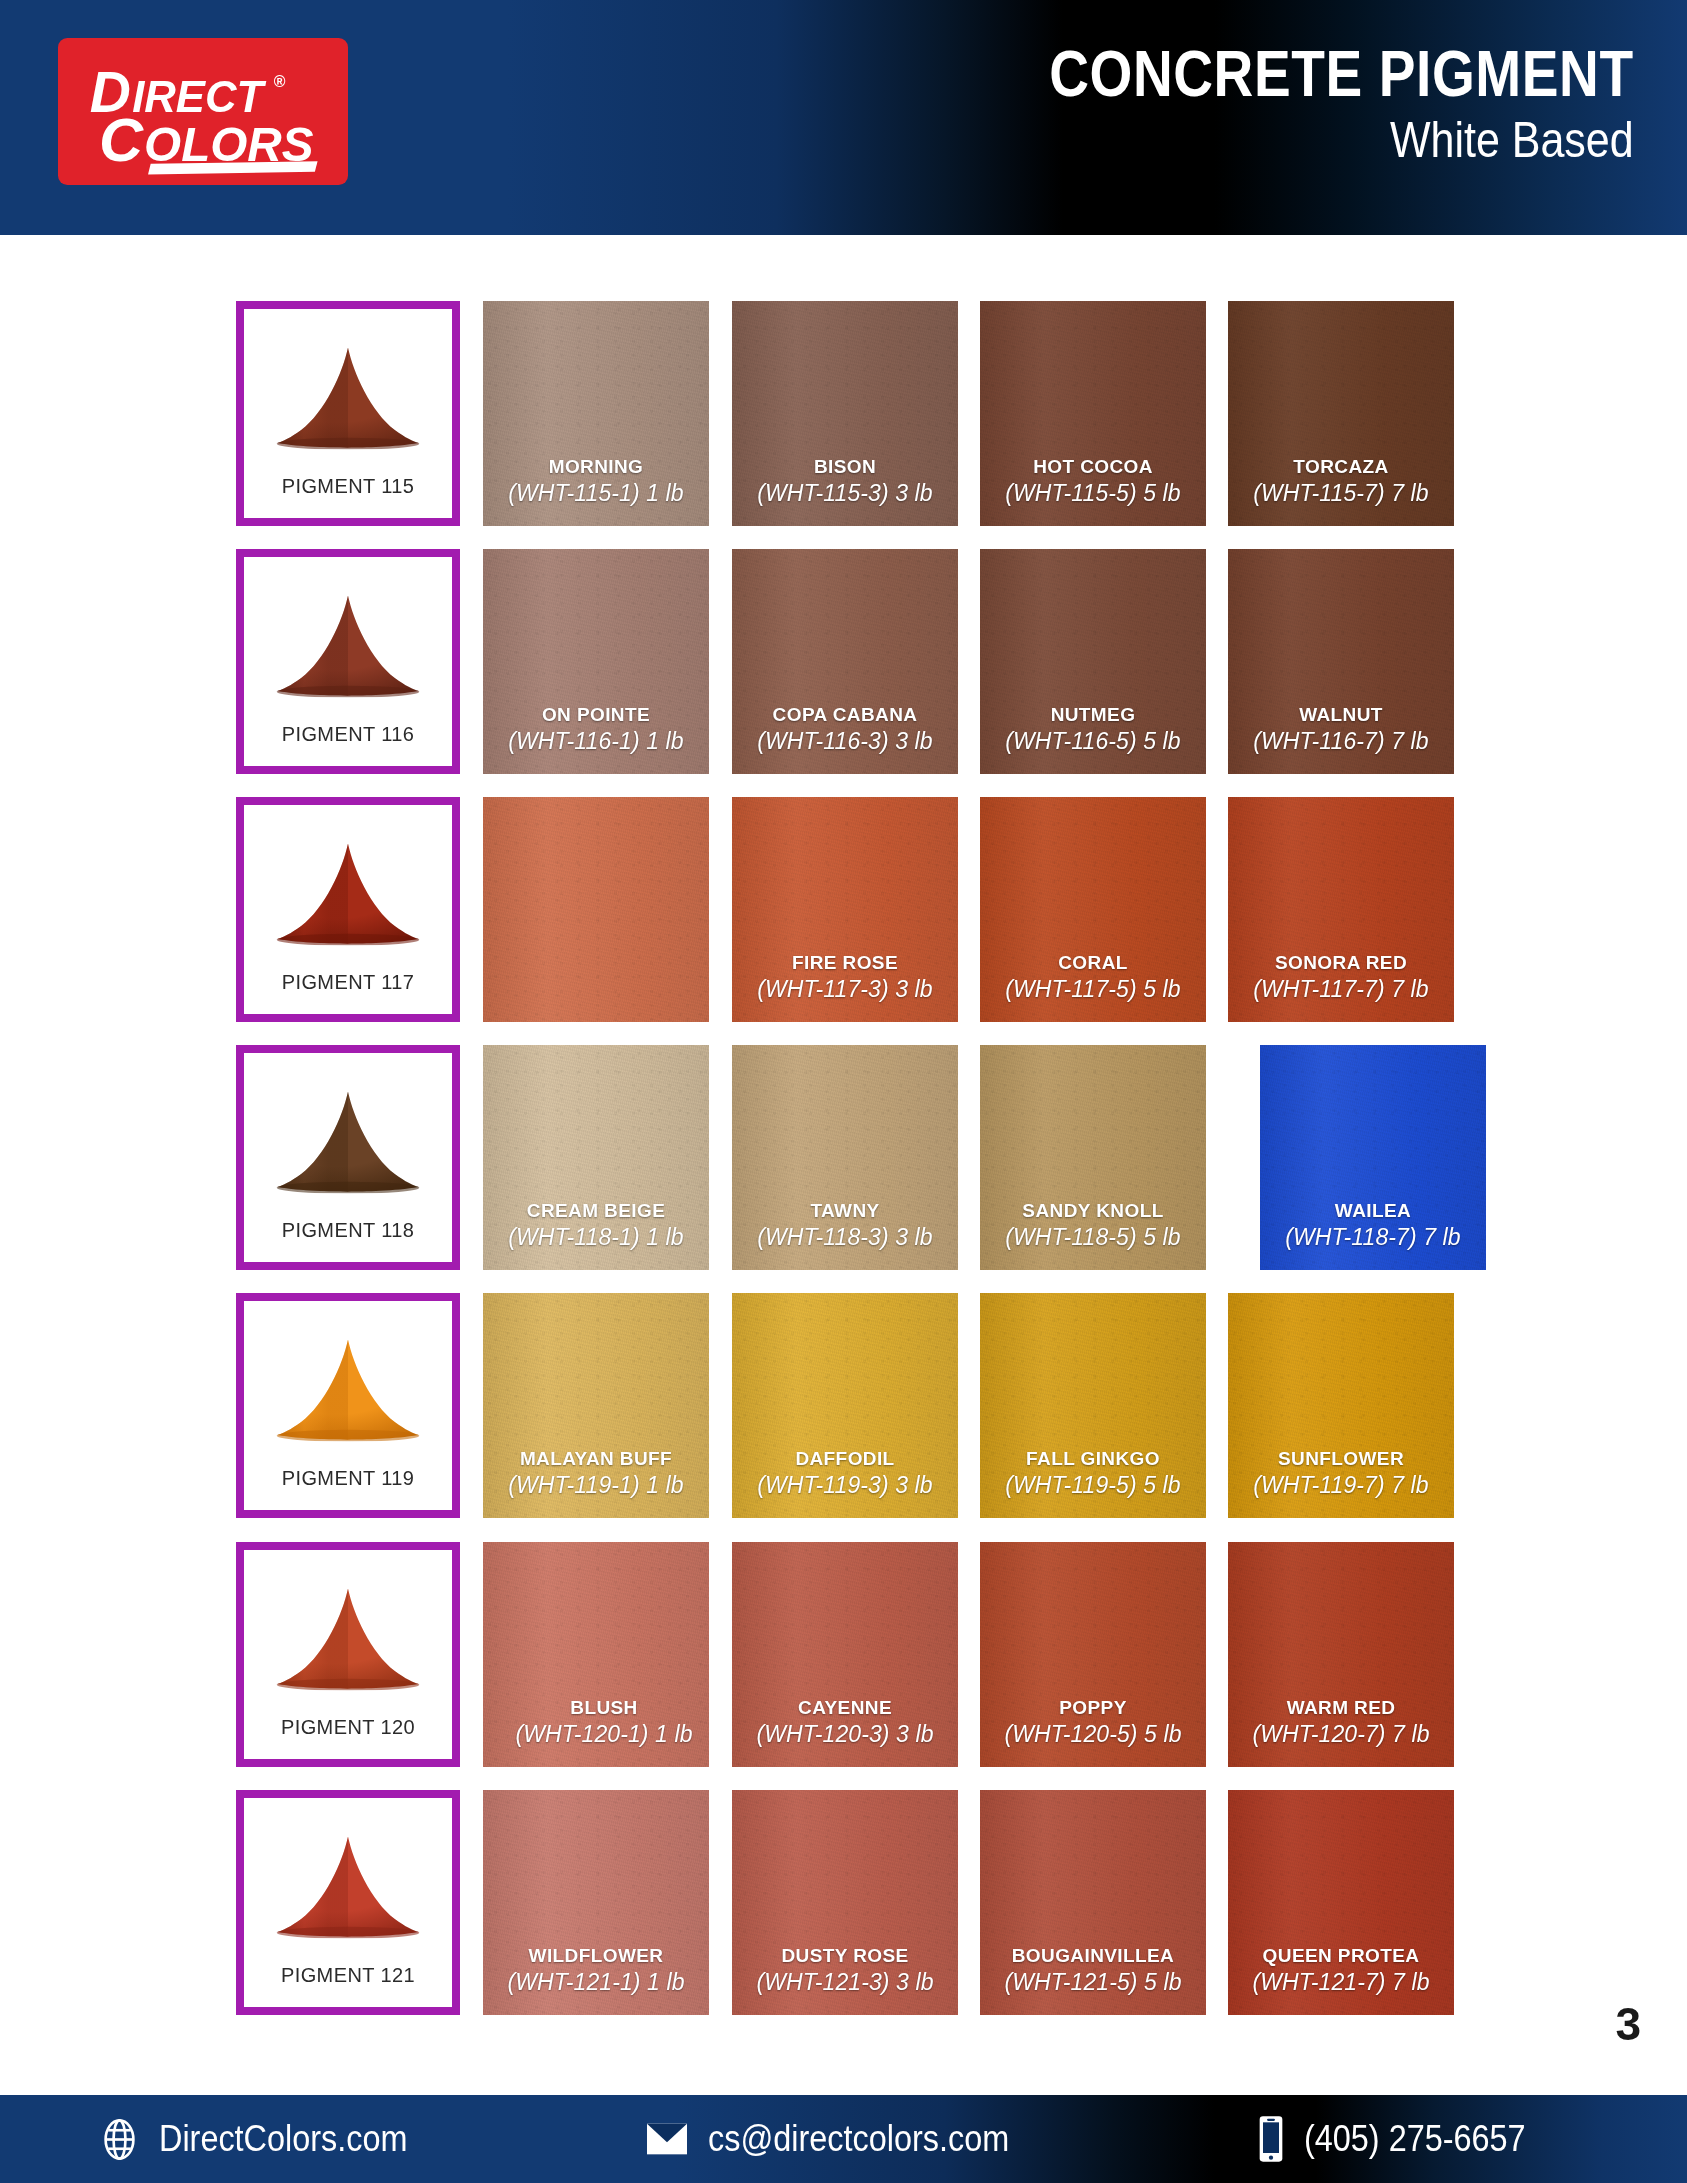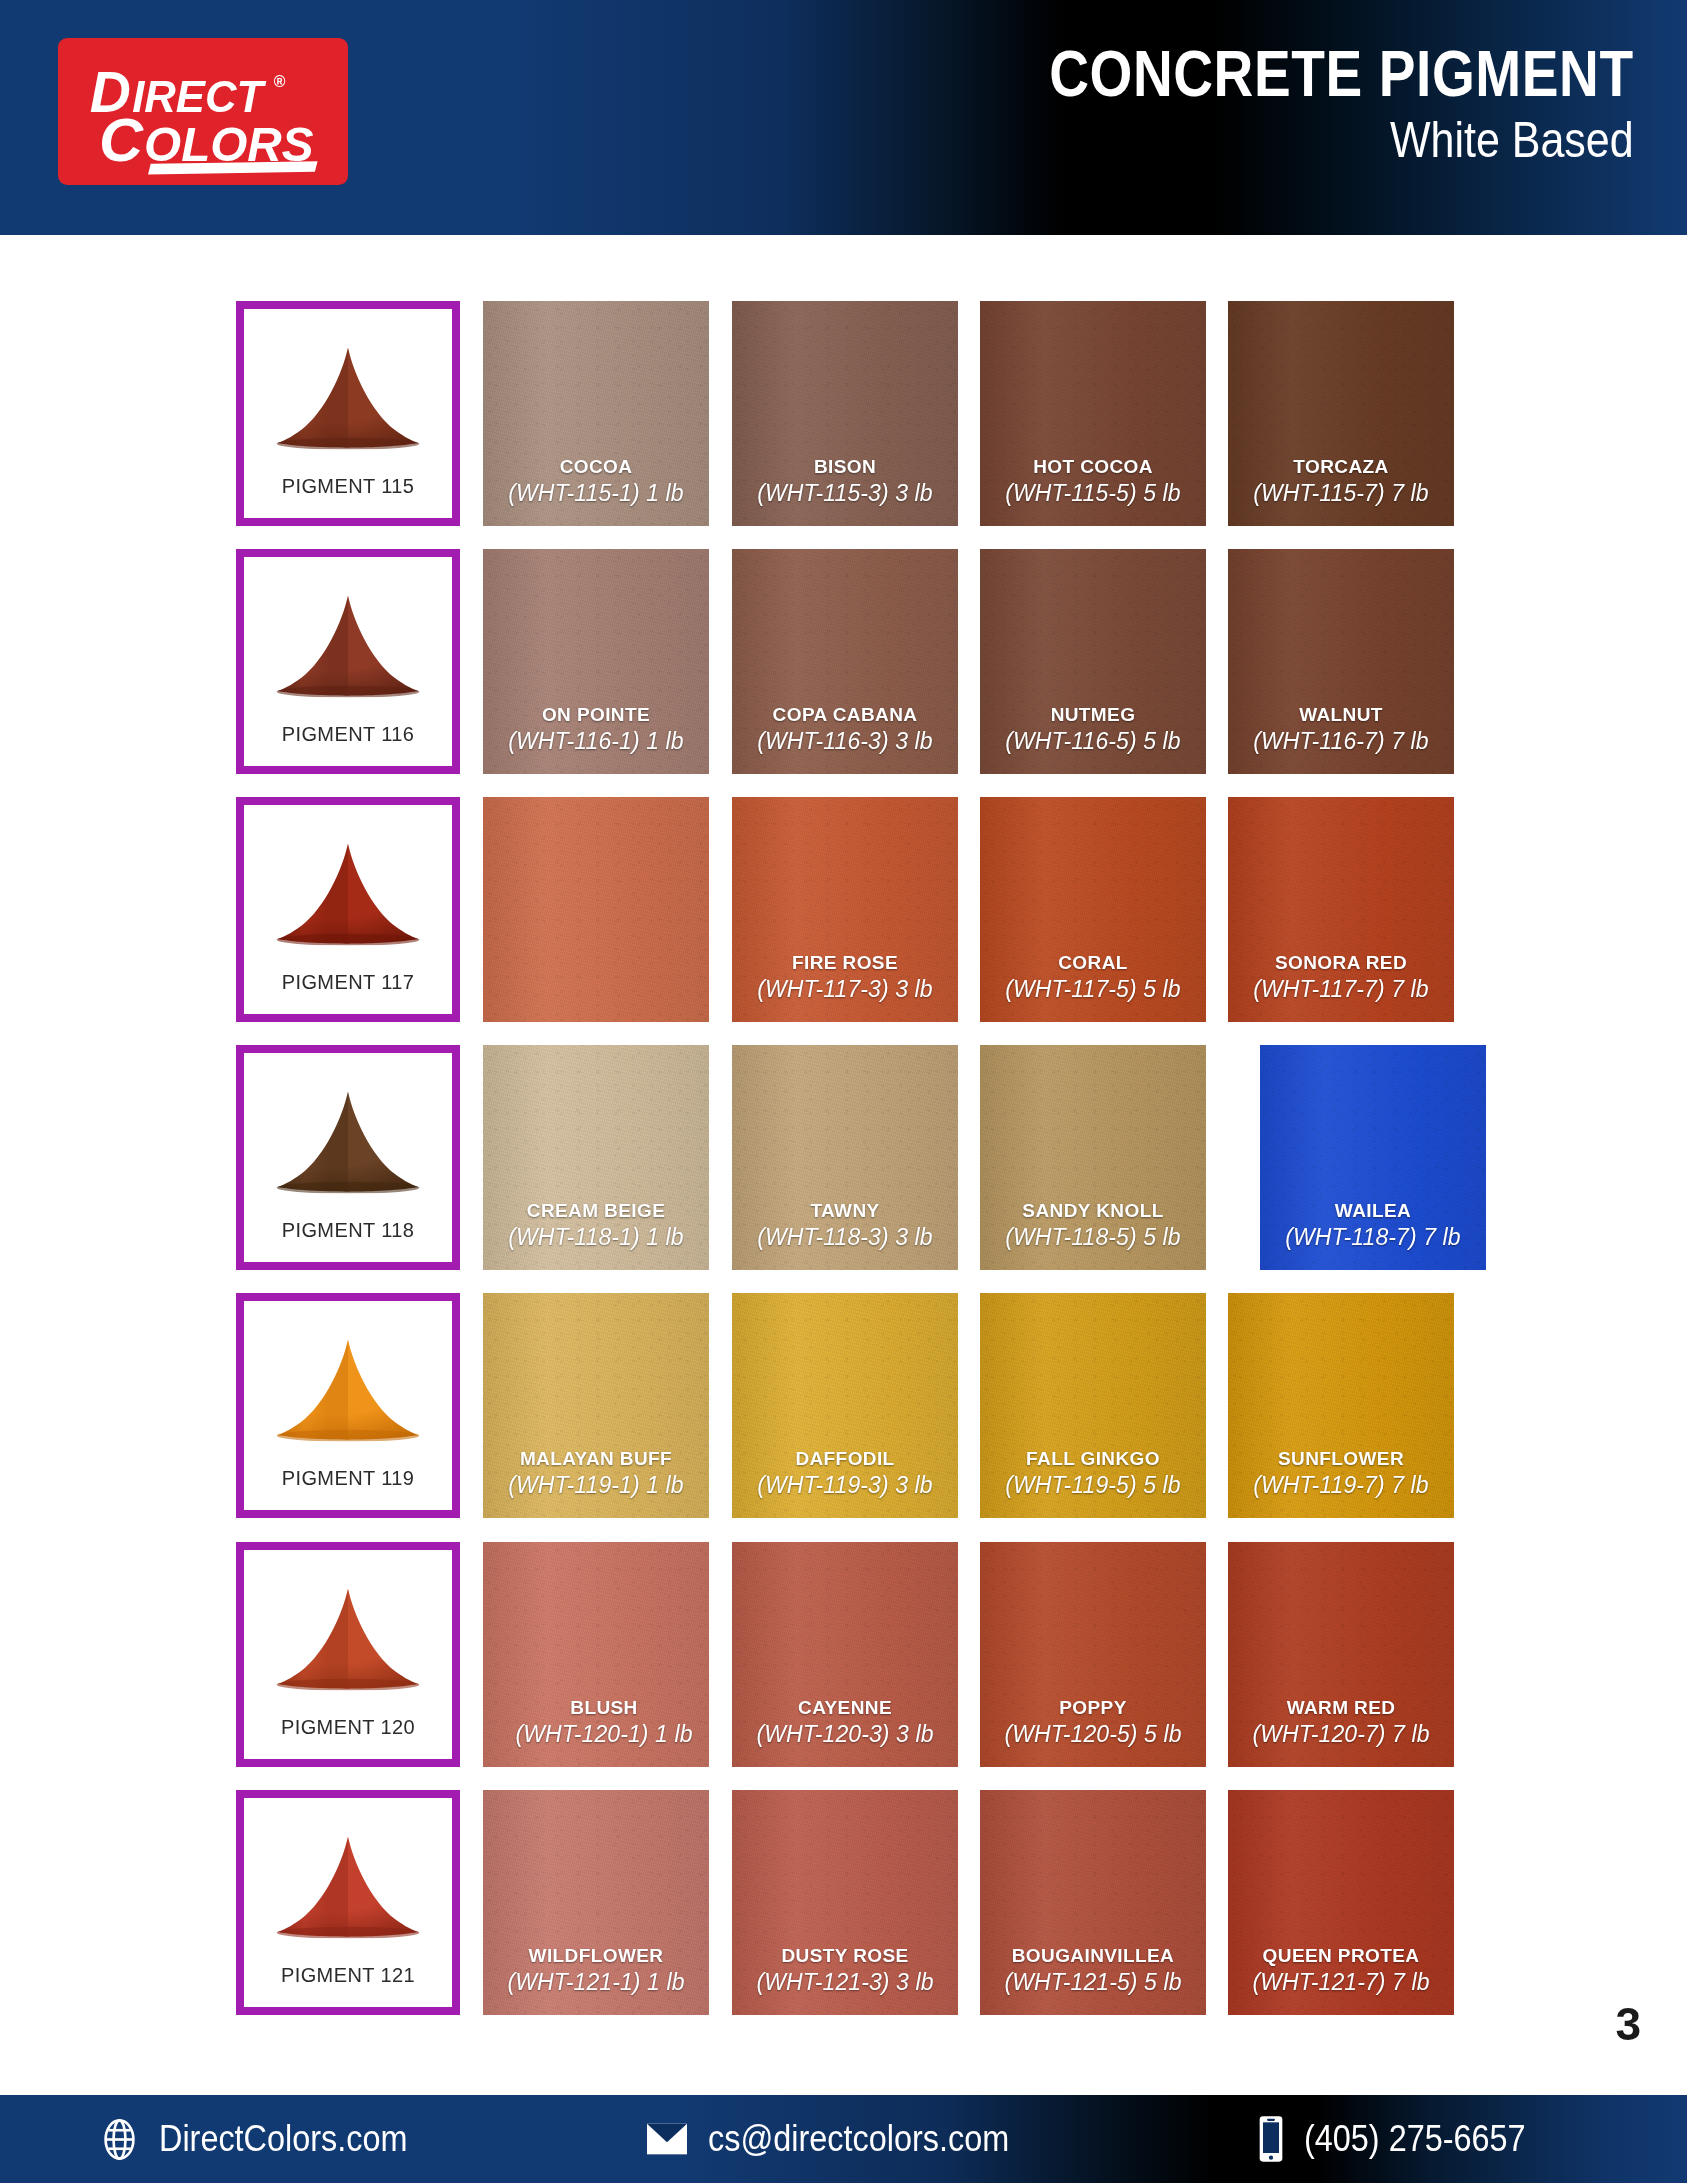--- a/index.html
+++ b/index.html
@@ -172,21 +172,21 @@
               <path d="M125 6 C117 44 90 104 54 131 C38 143 26 148 18 151 C60 157 100 158 125 158 Z" fill="url(#pg0)" opacity="0.35"></path>
               <ellipse cx="125" cy="152" rx="108" ry="9" fill="#5E2312" opacity="0.55"></ellipse>
             </svg>
           </div>
           <div class="pigment-label">PIGMENT 115</div>
         </div>
         <div class="swatch" style="left: 247px; background: rgb(174, 147, 131);">
           <div class="swatch-tex"></div>
           <div class="swatch-vig"></div>
           <div class="swatch-txt">
-            <div class="sw-name">COCOA</div>
+            <div class="sw-name">MORNING</div>
             <div class="sw-code">(WHT-115-1) 1 lb</div>
           </div>
         </div>
         <div class="swatch" style="left: 496px; background: rgb(138, 99, 84);">
           <div class="swatch-tex"></div>
           <div class="swatch-vig"></div>
           <div class="swatch-txt">
             <div class="sw-name">BISON</div>
             <div class="sw-code">(WHT-115-3) 3 lb</div>
           </div>

